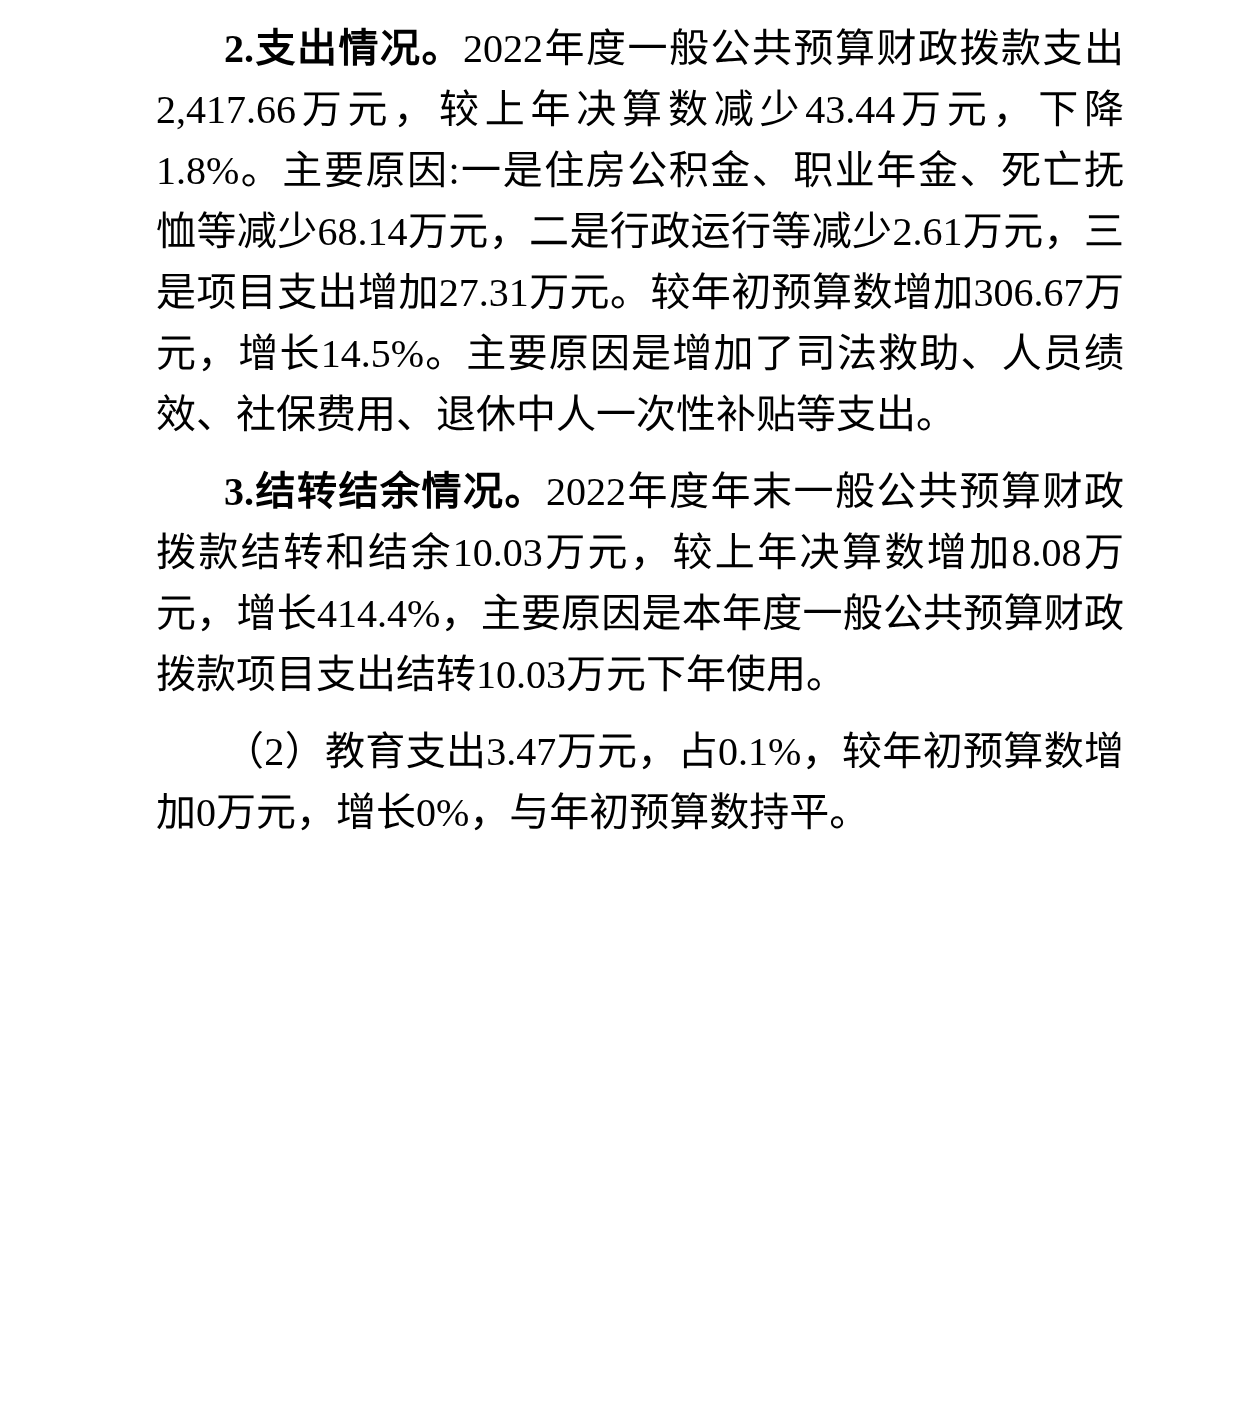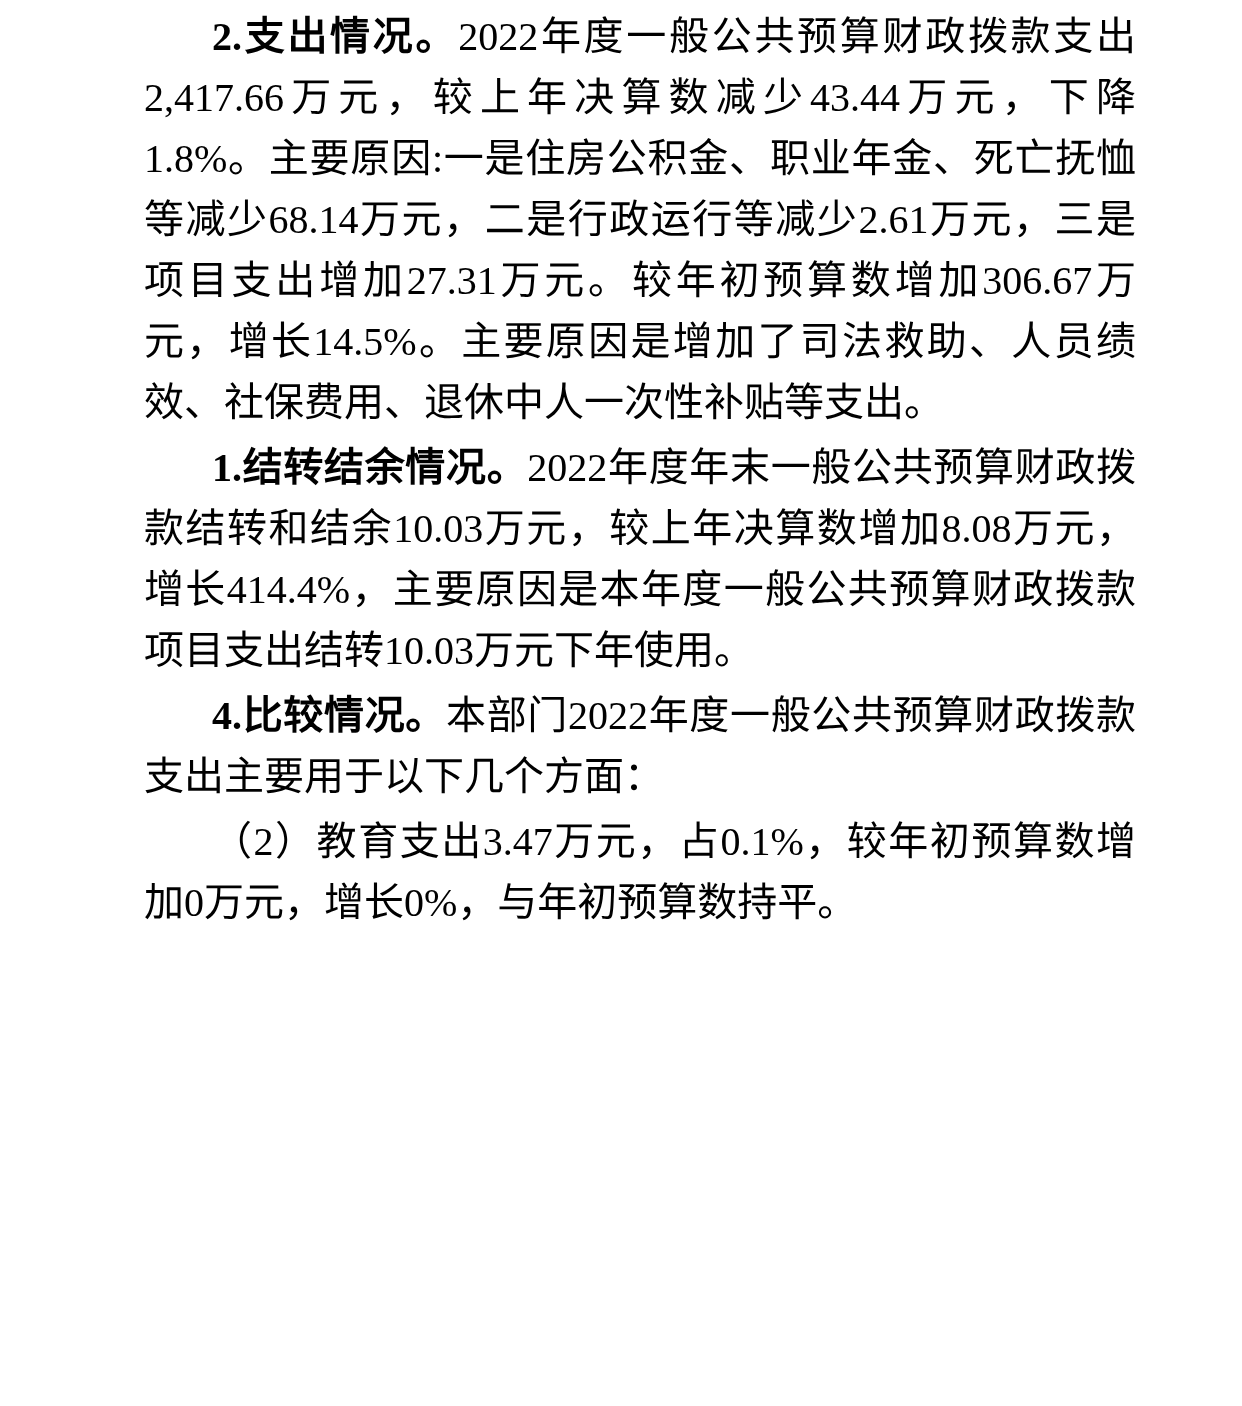--- a/index.html
+++ b/index.html
@@ -17,39 +17,38 @@
     left: 140px;
     top: 0;
     width: 1000px;
     padding-top: 2px;
     color: #000000;
     font-family: "Liberation Serif", "DejaVu Serif", serif;
     font-size: 40px;
     line-height: 61px;
   }
   .para {
-    margin: 4px;
+    margin: 16px;
     padding: 0;
     text-indent: 68px;
     text-align: justify;
     text-align-last: left;
   }
   .lead {
     font-weight: 700;
   }
 </style>
 </head>
 <body>
 
 <div class="page">
   <p class="para"><span class="lead">2.支出情况。</span><span>2022年度一般公共预算财政拨款支出2,417.66万元，较上年决算数减少43.44万元，下降1.8%。主要原因:一是住房公积金、职业年金、死亡抚恤等减少68.14万元，二是行政运行等减少2.61万元，三是项目支出增加27.31万元。较年初预算数增加306.67万元，增长14.5%。主要原因是增加了司法救助、人员绩效、社保费用、退休中人一次性补贴等支出。</span></p>
 
-  <p class="para"><span class="lead">1.结转结余情况。</span><span>2022年度年末一般公共预算财政拨款结转和结余10.03万元，较上年决算数增加8.08万元，增长414.4%，主要原因是本年度一般公共预算财政拨款项目支出结转10.03万元下年使用。</span></p>
+  <p class="para"><span class="lead">3.结转结余情况。</span><span>2022年度年末一般公共预算财政拨款结转和结余10.03万元，较上年决算数增加8.08万元，增长414.4%，主要原因是本年度一般公共预算财政拨款项目支出结转10.03万元下年使用。</span></p>
 
-  <p class="para"><span class="lead">4.比较情况。</span><span>本部门2022年度一般公共预算财政拨款支出主要用于以下几个方面：</span></p>
 
 
   <p class="para"><span class="lead"></span><span>（2）教育支出3.47万元，占0.1%，较年初预算数增加0万元，增长0%，与年初预算数持平。</span></p>
 
 
 
   <p class="para"><span class="lead"></span></p>
 </div>
 
 </body></html>

